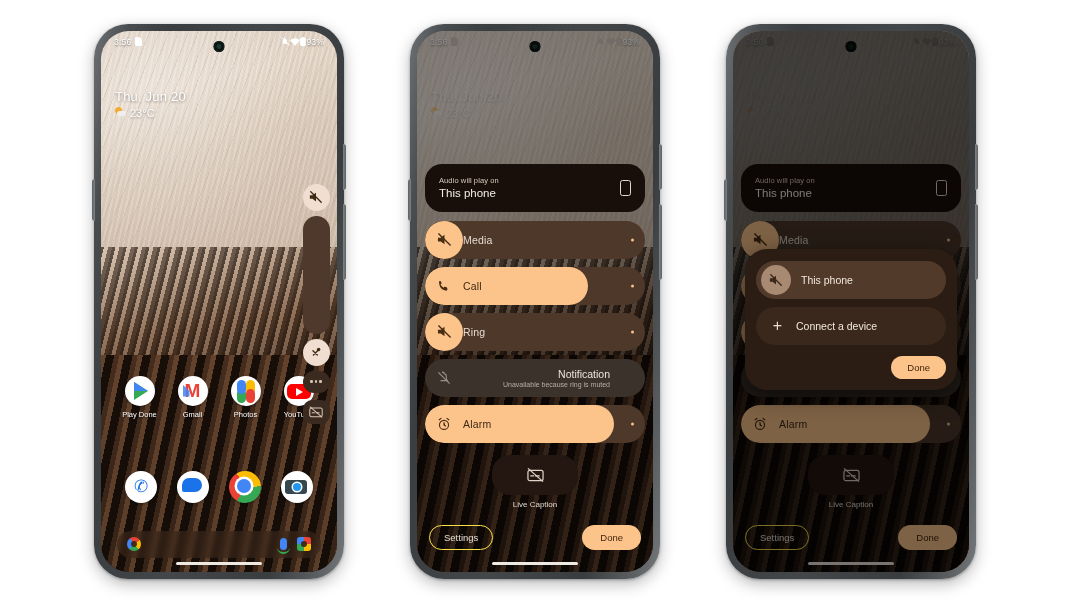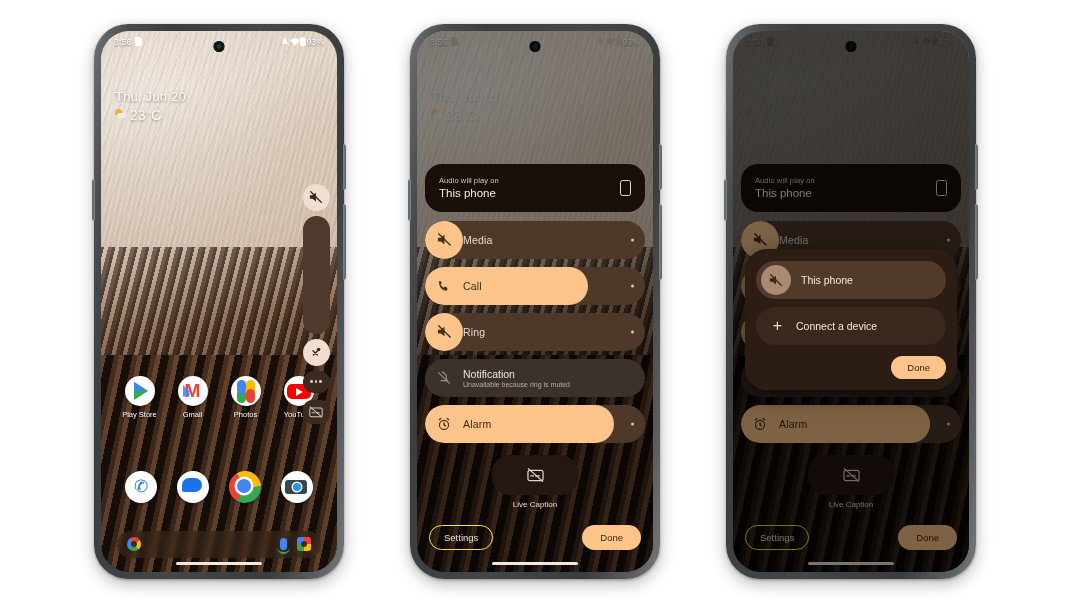--- a/index.html
+++ b/index.html
@@ -80,21 +80,21 @@
   .sb-right{ display:flex; align-items:center; }
   .punch { position:absolute; left:50%; top:10px; transform:translate(-50%,0);
     width:11px; height:11px; border-radius:50%; background:#0b100e;
     box-shadow: inset 0 0 0 1.5px #11221c; z-index:7;}
   .punch i{ position:absolute; left:3px; top:3px; width:5px; height:5px; border-radius:50%; background:#1c3a32;}
 
   
   .widget { position:absolute; left:14px; top:58px; z-index:5; color:#fff;
     text-shadow:0 1px 3px rgba(0,0,0,.45); }
   .widget .wdate{ font-size:13px; letter-spacing:.2px; opacity:.95;}
-  .widget .wtemp{ display:flex; align-items:center; gap:4px; margin-top:3px; font-size:14px; opacity:.9;}
+  .widget .wtemp{ display:flex; align-items:center; gap:4px; margin-top:3px; font-size:11px; opacity:.9;}
   .wicon{ width:11px; height:11px; position:relative; }
   .wicon .sun{ position:absolute; left:0; top:0; width:7px;height:7px;border-radius:50%;background:#f5a623;}
   .wicon .cloud{ position:absolute; left:2px; top:4px; width:9px;height:5px;border-radius:4px;background:#f0f0f0;}
 
   
   .appgrid{ position:absolute; left:0; right:0; top:345px; z-index:5;
     display:flex; justify-content:space-around; padding:0 12px;}
   .app{ display:flex; flex-direction:column; align-items:center; gap:4px; width:46px;}
   .appicon{ width:30px;height:30px;border-radius:50%; background:#fff; position:relative; overflow:hidden;
     box-shadow:0 1px 3px rgba(0,0,0,.35);}
@@ -181,34 +181,34 @@
     display:flex; flex-direction:column; }
 
   .outputcard{ background:#180f0a; border-radius:17px; height:48px;
     display:flex; align-items:center; justify-content:space-between; padding:0 14px;}
   .oc-text .oc-sub{ font-size:7.5px; color:#d8c9bd; letter-spacing:.1px;}
   .oc-text .oc-main{ font-size:11.5px; color:#f3ece6; margin-top:2px;}
   .phoneglyph{ width:11px;height:16px;border:1.4px solid #e4d7cb;border-radius:2.5px;}
 
   .sliders{ margin-top:9px; display:flex; flex-direction:column; gap:8px;}
   .slider{ position:relative; height:38px; border-radius:19px; background:#4d382a; overflow:hidden;
-    display:flex; align-items:center;}
+    display:flex; align-items:center;text-align:right;}
   .slider .fill{ position:absolute; left:0; top:0; bottom:0; background:#fcc48b; border-radius:19px;}
   .slider .thumbcircle{ position:absolute; left:0; top:0; width:38px;height:38px;border-radius:50%;
     background:#fcc48b; display:flex;align-items:center;justify-content:center;}
   .slider .sl-ico{ position:relative; z-index:3; width:38px; display:flex; align-items:center; justify-content:center;
     color:#4a2e13;}
   .slider .sl-label{ position:relative; z-index:3; font-size:10.5px; color:#3e2a16; letter-spacing:.2px;}
   .slider.muted .sl-label{ color:#e7dbd0; }
   .slider .dot{ position:absolute; right:11px; top:50%; transform:translateY(-50%);
     width:3px;height:3px;border-radius:50%;background:#f6c389;}
 
   .slider.disabled{ background:#3b322c; height:38px;}
   .slider.disabled .sl-ico{ color:#9b9088; }
-  .dis-txt{ position:relative; z-index:3; display:flex; flex-direction:column; justify-content:center;}
+  .dis-txt{ position:relative; z-index:3; display:flex; flex-direction:column; justify-content:center;margin-left:40px;}
   .dis-txt .t1{ font-size:10.5px; color:#ece3da;}
   .dis-txt .t2{ font-size:7px; color:#b9ada3; margin-top:1px;}
 
   .captionwrap{ margin-top:12px; display:flex; flex-direction:column; align-items:center; gap:5px;}
   .captionbtn{ width:86px;height:40px;border-radius:18px;background:#241711;
     display:flex;align-items:center;justify-content:center;}
   .captionlabel{ font-size:8px;color:#e0d4ca;text-align:center;}
 
   .bottomrow{ margin-top:auto; display:flex; align-items:center; justify-content:space-between; padding:0 4px 14px 4px;}
   .settingsbtn{ padding:6px 14px; border:1px solid #fde047; border-radius:16px;
@@ -292,21 +292,21 @@
               <i class="sun"></i>
               <i class="cloud"></i>
             </span>
           <span>23°C</span>
         </div>
       </div>
 
       <div class="appgrid">
         <div class="app">
           <div class="appicon ic-play"></div>
-          <div class="applabel">Play Store</div>
+          <div class="applabel">Play Done</div>
         </div>
         <div class="app">
           <div class="appicon ic-gmail"></div>
           <div class="applabel">Gmail</div>
         </div>
         <div class="app">
           <div class="appicon ic-photos">
               <i class="p1"></i>
               <i class="p2"></i>
               <i class="p3"></i>

